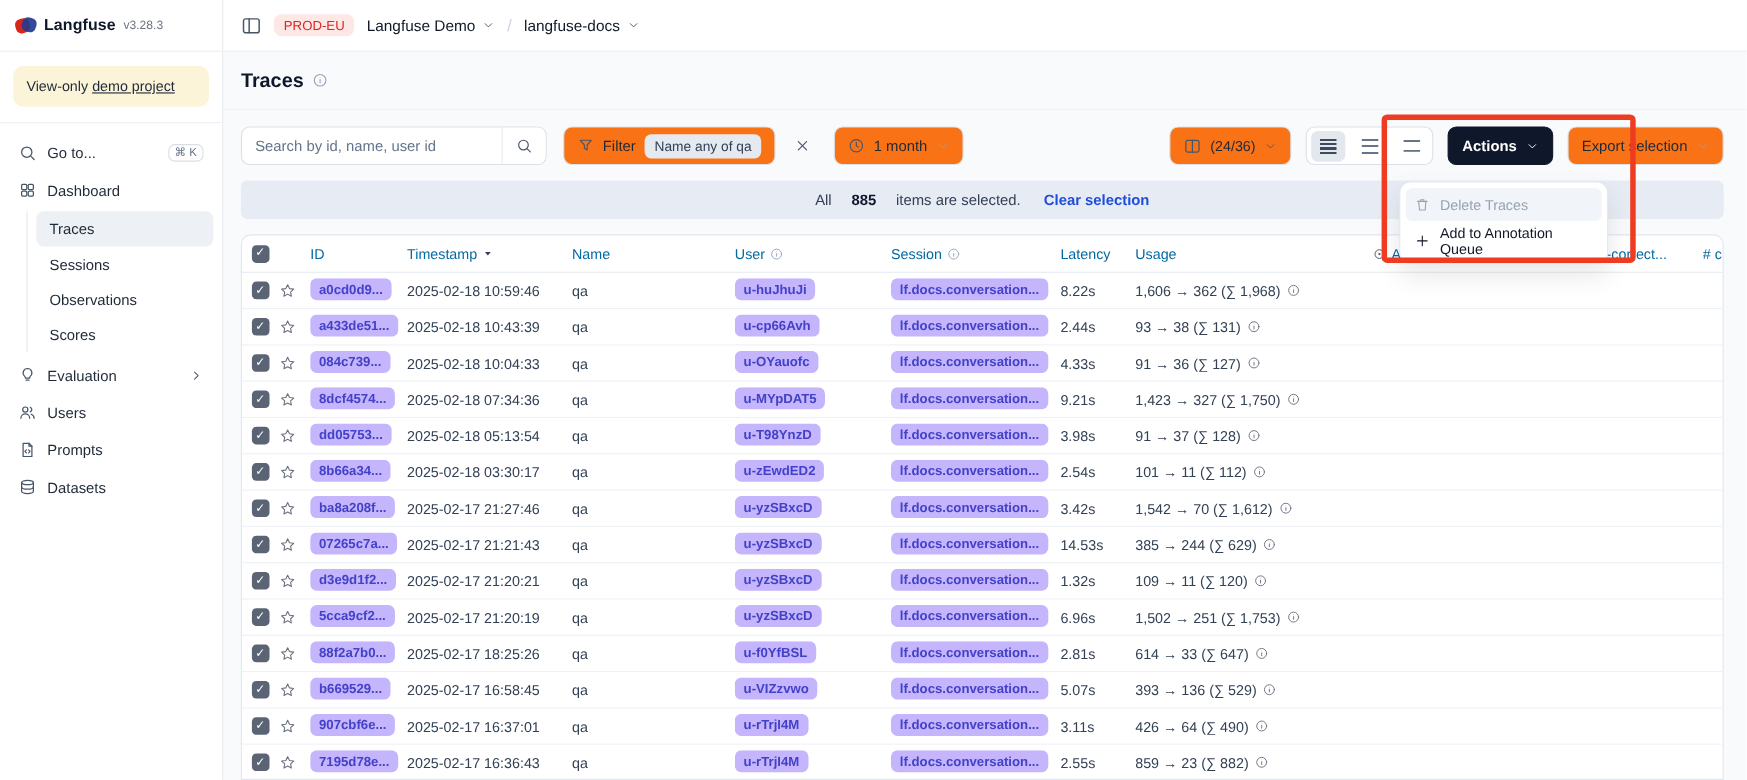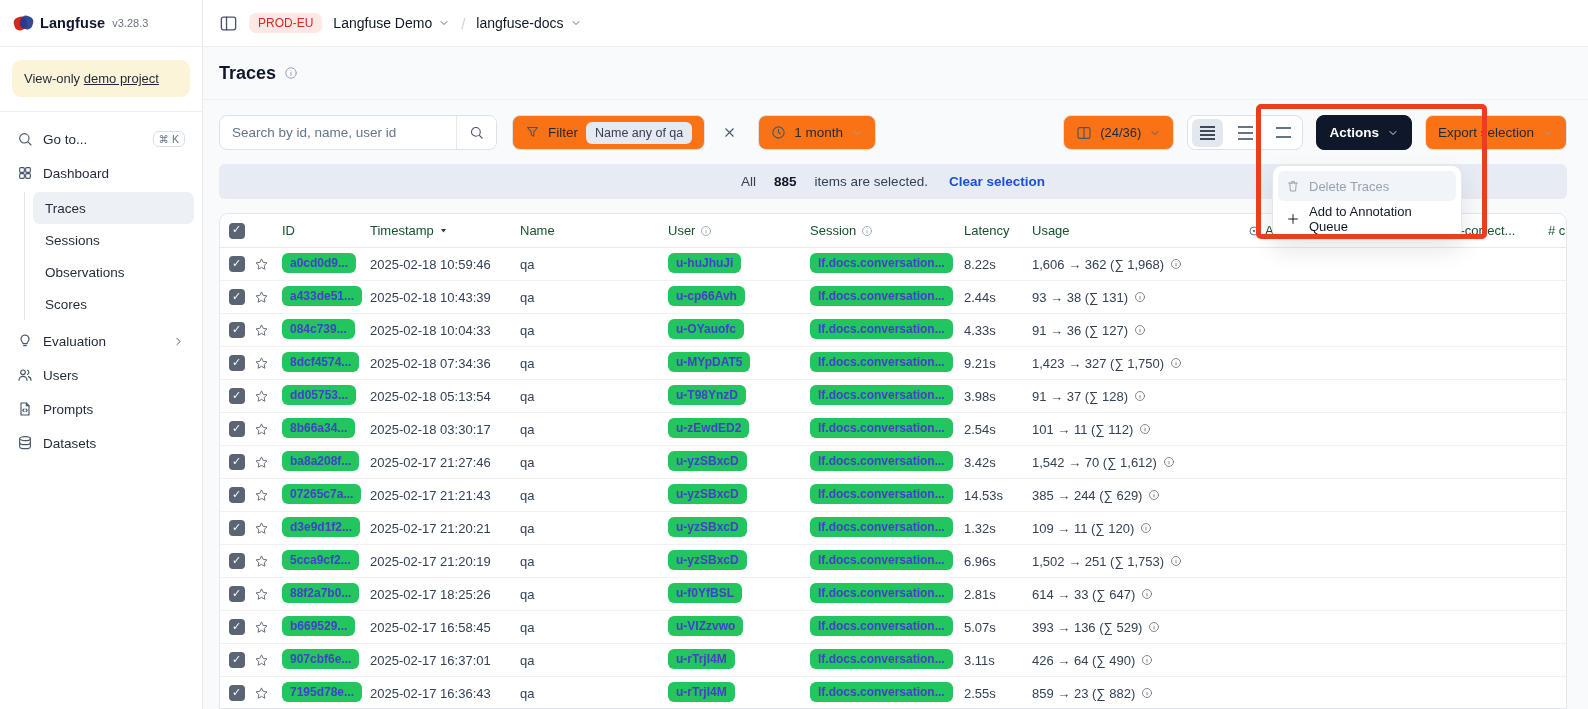--- a/index.html
+++ b/index.html
@@ -60,26 +60,26 @@
   .btn-dark svg.ic { stroke:#fff; }
 
   
   .sel-banner { position:absolute; left:219px; top:164px; width:1348px; height:35px; background:#e7ecf4; border-radius:6px; display:flex; align-items:center; justify-content:center; gap:18px; font-size:13.5px; color:#334155; }
   .sel-banner b { color:#0f172a; }
   .sel-clear { color:#1d4ed8; font-weight:700; cursor:pointer; margin-left:3px; }
 
   
   .table-card { position:absolute; left:219px; top:213px; width:1348px; height:496px; background:#fff; border:1px solid #e2e7ee; border-radius:9px 9px 0 0; overflow:hidden; }
   .trow { display:grid; grid-template-columns:34px 28px 88px 150px 148px 142px 154px 68px 216px 146px 154px 1fr; align-items:center; height:33px; border-bottom:1px solid #eef1f5; white-space:nowrap; }
-  .thead { height:34px; border-bottom:1px solid #e5eaef; color:#14532d; font-size:13px; font-weight:500; }
+  .thead { height:34px; border-bottom:1px solid #e5eaef; color:#0369a1; font-size:13px; font-weight:500; }
   .th { display:flex; align-items:center; gap:5px; overflow:hidden; cursor:pointer; }
   .cell { overflow:hidden; font-size:13px; color:#334155; }
   .cb { width:16px; height:16px; margin-left:9px; border-radius:4px; background:#5b6474; position:relative; cursor:pointer; }
   .cb::after { content:"✓"; position:absolute; left:3px; top:0.5px; color:#fff; font-size:11px; }
-  .badge { display:inline-block; max-width:100%; background:#22c55e; color:#4341c8; font-weight:700; font-size:12px; padding:3px 8px; border-radius:6px; overflow:hidden; text-overflow:ellipsis; cursor:pointer; }
+  .badge { display:inline-block; max-width:100%; background:#c4b5fd; color:#4341c8; font-weight:700; font-size:12px; padding:3px 8px; border-radius:6px; overflow:hidden; text-overflow:ellipsis; cursor:pointer; }
   .star { cursor:pointer; display:flex; }
   .usage-cell { display:flex; align-items:center; gap:6px; }
 
   
   .menu { position:absolute; left:1272px; top:165px; width:190px; background:#fff; border:1px solid #e3e8ee; border-radius:10px; box-shadow:0 10px 24px rgba(15,23,42,.10); padding:5px; z-index:40; }
   .menu-item { height:30px; display:flex; align-items:center; gap:9px; padding:0 8px; border-radius:6px; font-size:13px; color:#111827; cursor:pointer; }
   .menu-item.disabled { background:#f1f4f8; color:#97a3b2; margin-bottom:3px; }
   .menu-item.disabled svg.ic { stroke:#97a3b2; }
   .plus-ic { stroke:#111827 !important; }
 

